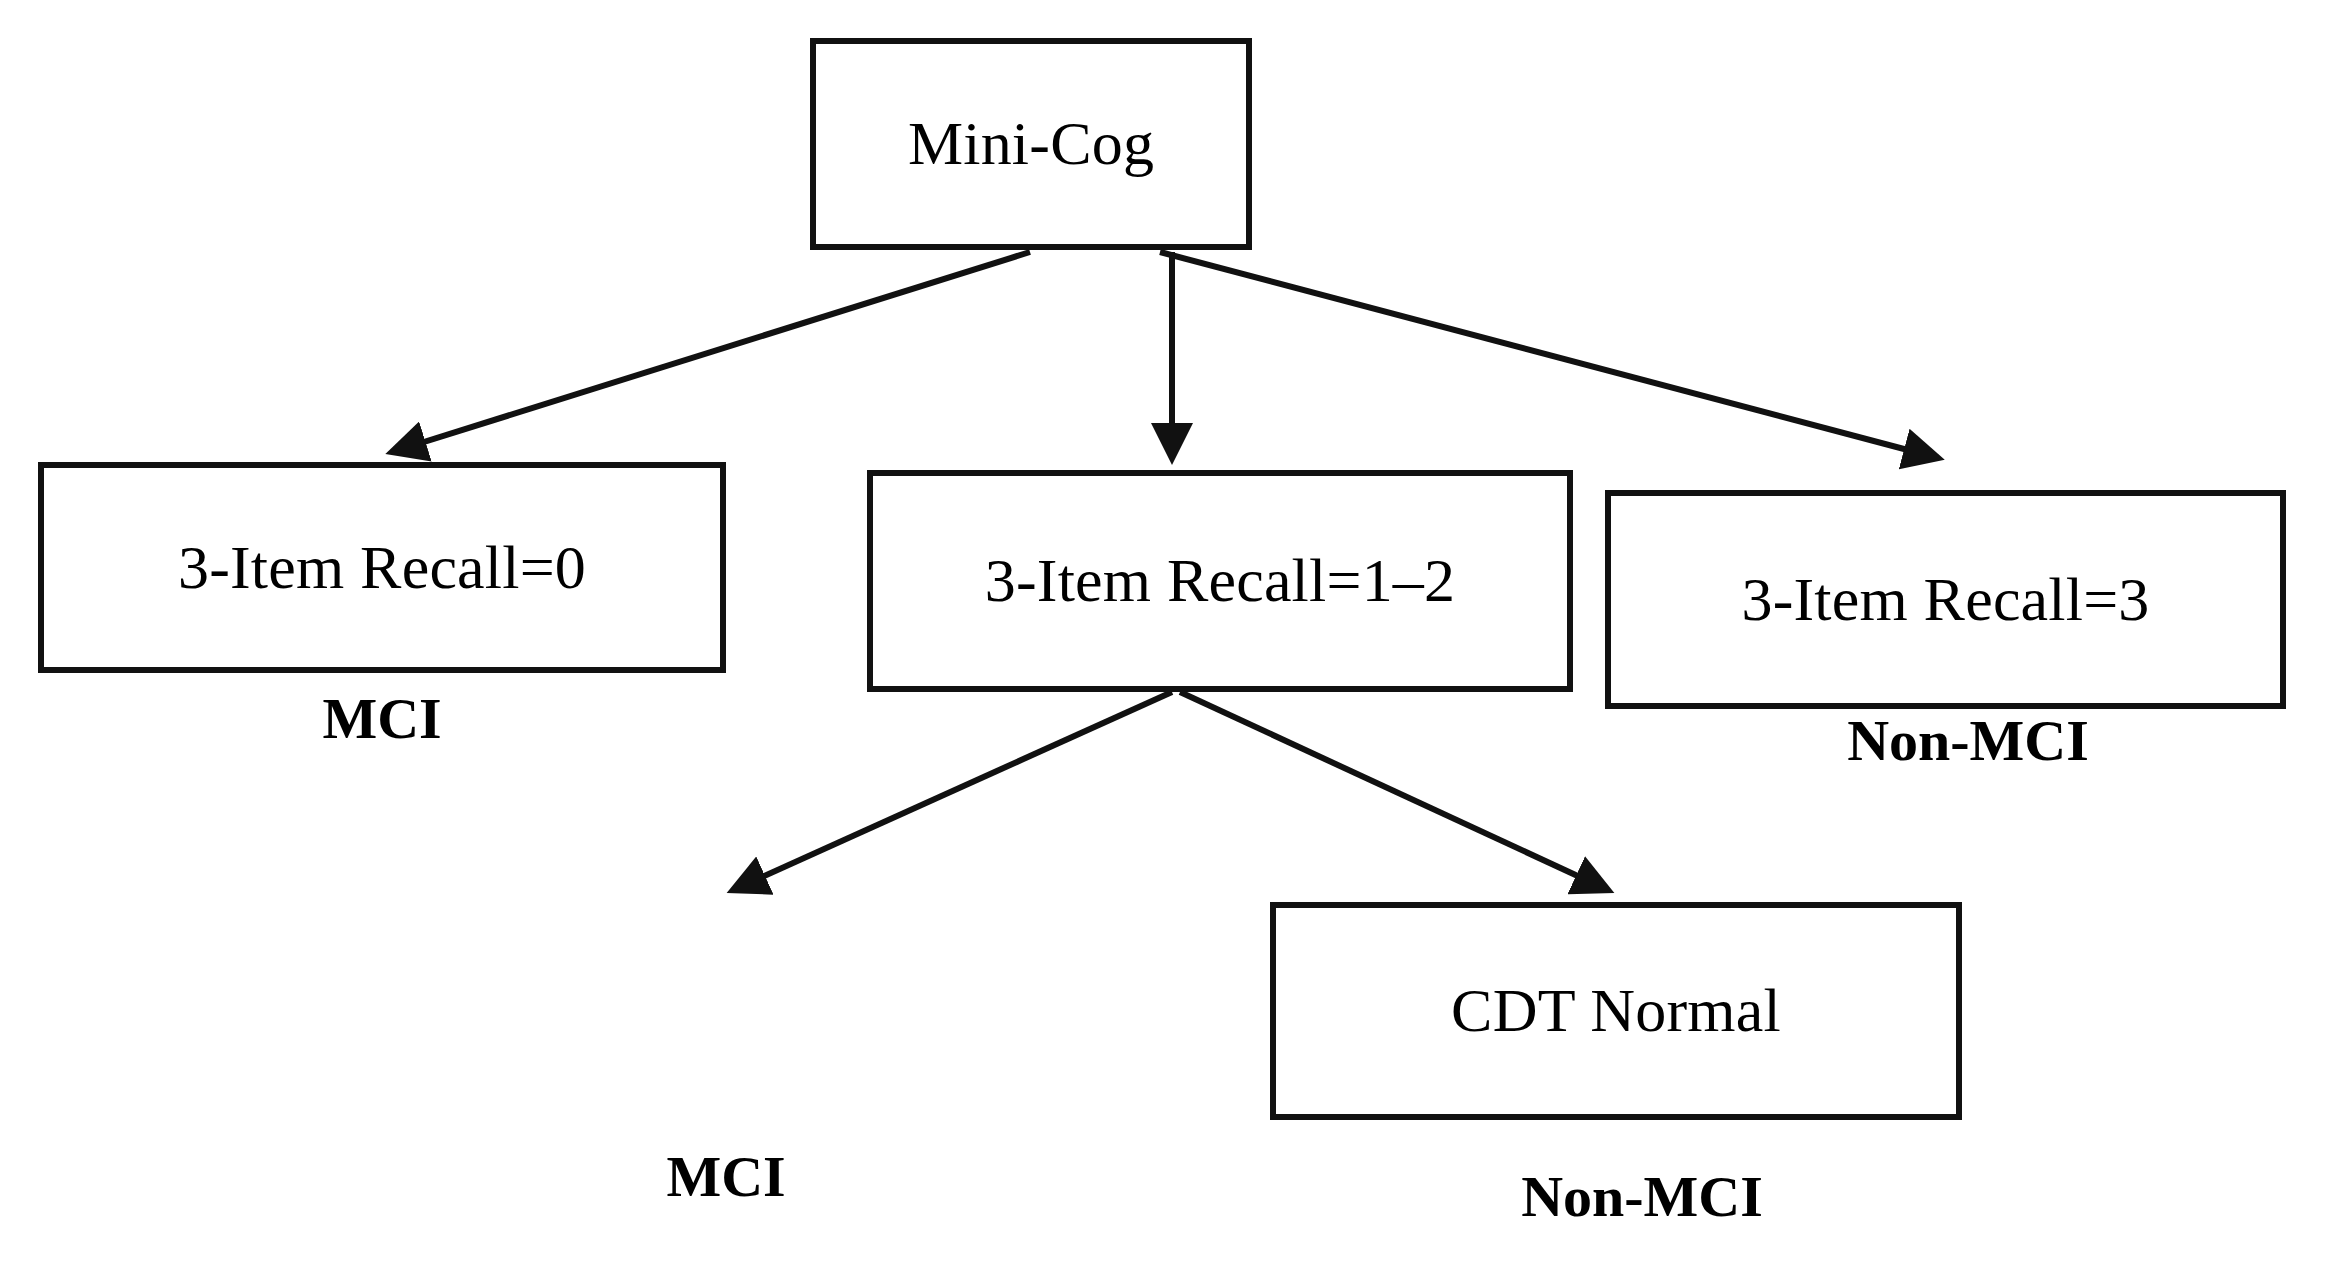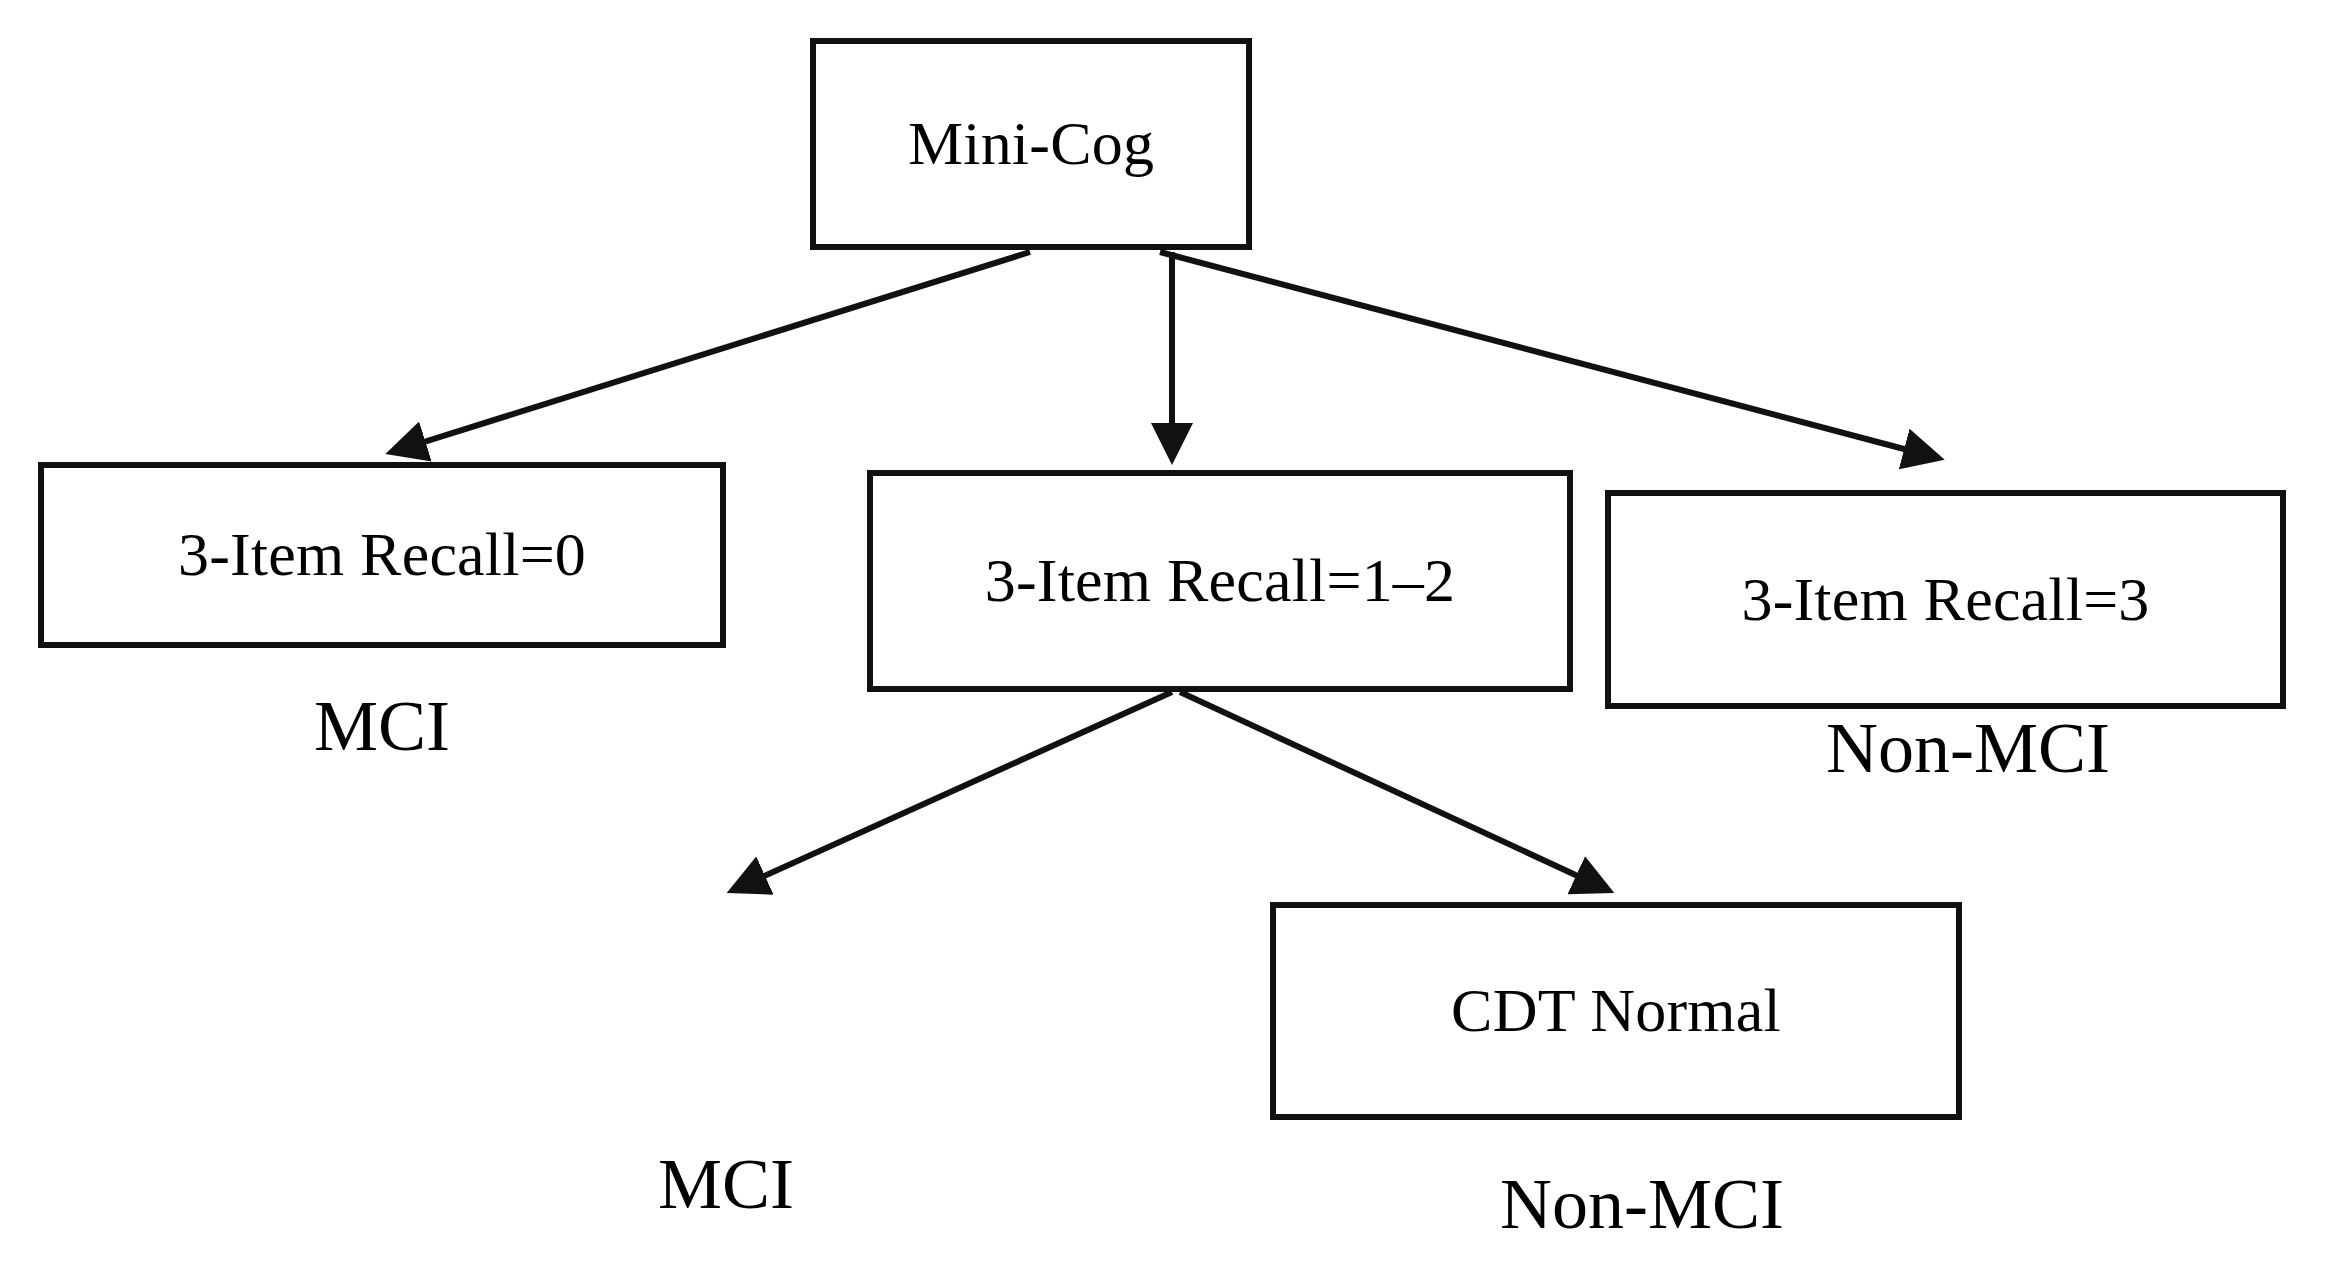--- a/index.html
+++ b/index.html
@@ -38,30 +38,31 @@
     text-align: center;
   }
   .node .node-label {
     font-size: 62px;
     line-height: 1.05;
     letter-spacing: 0.2px;
     white-space: nowrap;
   }
   .outcome {
     position: absolute;
-    font-size: 72px;
+    font-size: 58px;
     line-height: 1;
     white-space: nowrap;
     text-align: center;
     transform: translateX(-50%);
+    font-weight: bold;
   }
 
   
   #node-root      { left: 810px;  top: 38px;   width: 442px; height: 212px; }
-  #node-recall0   { left: 38px;   top: 462px;  width: 688px; height: 186px; }
+  #node-recall0   { left: 38px;   top: 462px;  width: 688px; height: 211px; }
   #node-recall12  { left: 867px;  top: 470px;  width: 706px; height: 222px; }
   #node-recall3   { left: 1605px; top: 490px;  width: 681px; height: 219px; }
   #node-cdt-abn   { left: 378px;  top: 902px;  width: 684px; height: 218px; }
   #node-cdt-norm  { left: 1270px; top: 902px;  width: 692px; height: 218px; }
 
   
   #outcome-recall0  { left: 382px;  top: 690px;  }
   #outcome-recall3  { left: 1968px; top: 712px;  }
   #outcome-cdt-abn  { left: 726px;  top: 1148px; }
   #outcome-cdt-norm { left: 1642px; top: 1168px; }

